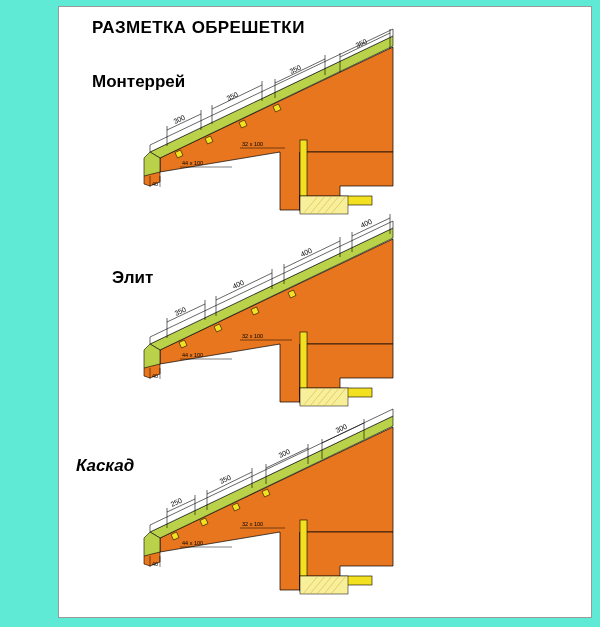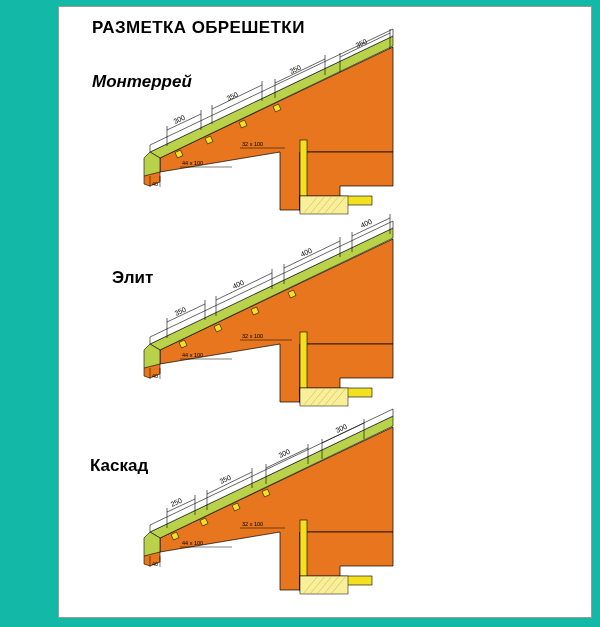--- a/index.html
+++ b/index.html
@@ -8,21 +8,21 @@
     padding: 0;
     background: #ffffff;
   }
   body {
     font-family: "Liberation Sans", sans-serif;
   }
   .page {
     position: relative;
     width: 600px;
     height: 627px;
-    background: #14b8a6;
+    background: #5eead4;
     box-sizing: border-box;
     overflow: hidden;
   }
   .frame {
     position: absolute;
     left: 58px;
     top: 6px;
     width: 534px;
     height: 612px;
     border: 1px solid #9a9a9a;
@@ -76,23 +76,23 @@
 </style>
 </head>
 <body>
 
 <div class="page">
 
   <div class="frame"></div>
 
   <div class="title">РАЗМЕТКА ОБРЕШЕТКИ</div>
 
-  <div class="block-label" style="left:92px; top:72px;font-style:italic;">Монтеррей</div>
+  <div class="block-label" style="left:92px; top:72px;">Монтеррей</div>
   <div class="block-label" style="left:92px; top:268px;margin-left:20px;">Элит</div>
-  <div class="block-label" style="left:90px; top:456px;">Каскад</div>
+  <div class="block-label" style="left:76px; top:456px;font-style:italic;">Каскад</div>
 
   <svg class="diagram" viewBox="0 0 600 627">
 
     <g>
 
       <polygon points="160,158 393,47 393,152 300,152 300,210 280,210 280,152 160,172" fill="#e8761f" stroke="#000000" stroke-width="0.7"></polygon>
 
       <polygon points="300,152 393,152 393,186 340,186 340,210 300,210" fill="#e8761f" stroke="#000000" stroke-width="0.7"></polygon>
 
       <polygon points="150,152 393,36 393,46 160,158" fill="#b9d24a" stroke="#000000" stroke-width="0.6"></polygon>

